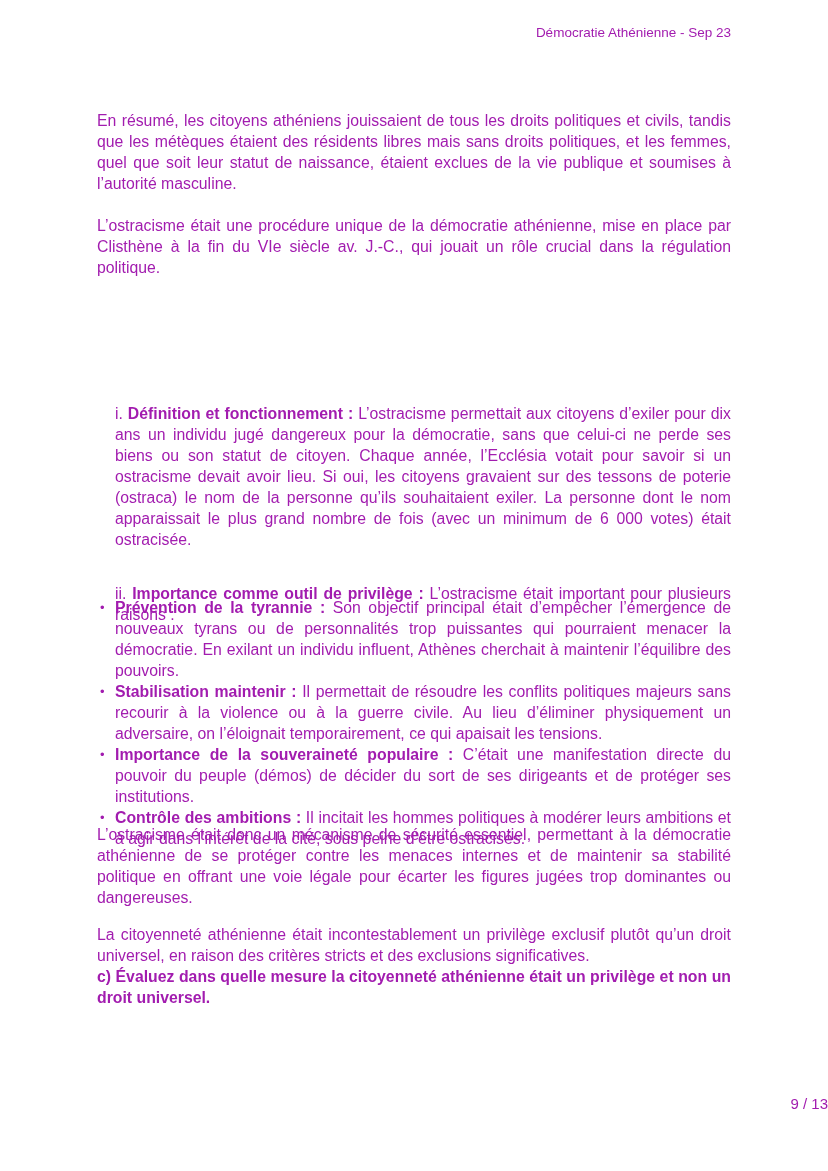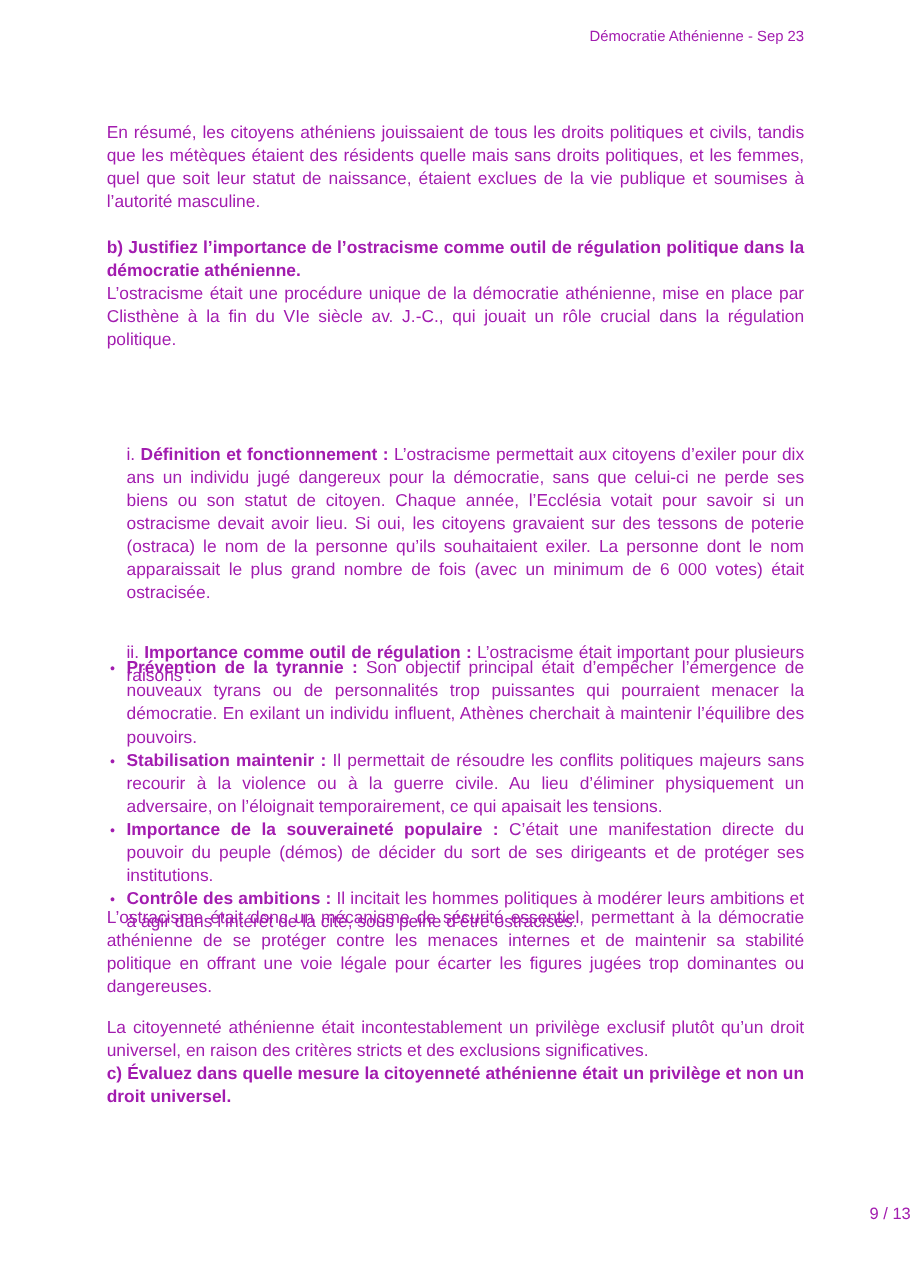--- a/index.html
+++ b/index.html
@@ -64,30 +64,29 @@
 </style>
 </head>
 <body>
 
 <div class="page">
 
   <div class="header">
     <span>Démocratie Athénienne - Sep 23</span>
   </div>
 
-  <p class="abs para blk-summary">En résumé, les citoyens athéniens jouissaient de tous les droits politiques et civils, tandis que les métèques étaient des résidents quelle mais sans droits politiques, et les femmes, quel que soit leur statut de naissance, étaient exclues de la vie publique et soumises à l’autorité masculine.</p>
+  <p class="abs para blk-summary">En résumé, les citoyens athéniens jouissaient de tous les droits politiques et civils, tandis que les métèques étaient des résidents libres mais sans droits politiques, et les femmes, quel que soit leur statut de naissance, étaient exclues de la vie publique et soumises à l’autorité masculine.</p>
 
   <div class="abs blk-section-b">
-    <p class="para heading">b) Justifiez l’importance de l’ostracisme comme outil de régulation politique dans la démocratie athénienne.</p>
     <p class="para">L’ostracisme était une procédure unique de la démocratie athénienne, mise en place par Clisthène à la fin du VIe siècle av. J.-C., qui jouait un rôle crucial dans la régulation politique.</p>
   </div>
 
   <p class="abs para indent-item blk-item-i"><span>i. </span><span class="bold">Définition et fonctionnement : </span><span>L’ostracisme permettait aux citoyens d’exiler pour dix ans un individu jugé dangereux pour la démocratie, sans que celui-ci ne perde ses biens ou son statut de citoyen. Chaque année, l’Ecclésia votait pour savoir si un ostracisme devait avoir lieu. Si oui, les citoyens gravaient sur des tessons de poterie (ostraca) le nom de la personne qu’ils souhaitaient exiler. La personne dont le nom apparaissait le plus grand nombre de fois (avec un minimum de 6 000 votes) était ostracisée.</span></p>
 
-  <p class="abs para indent-item blk-item-ii"><span>ii. </span><span class="bold">Importance comme outil de régulation : </span><span>L’ostracisme était important pour plusieurs raisons :</span></p>
+  <p class="abs para indent-item blk-item-ii"><span>ii. </span><span class="bold">Importance comme outil de privilège : </span><span>L’ostracisme était important pour plusieurs raisons :</span></p>
 
   <ul class="abs bullets blk-bullets">
     <li class="bullet-item">
       <span class="bullet-marker">•</span><span class="bold">Prévention de la tyrannie : </span><span>Son objectif principal était d’empêcher l’émergence de nouveaux tyrans ou de personnalités trop puissantes qui pourraient menacer la démocratie. En exilant un individu influent, Athènes cherchait à maintenir l’équilibre des pouvoirs.</span>
     </li>
     <li class="bullet-item">
       <span class="bullet-marker">•</span><span class="bold">Stabilisation maintenir : </span><span>Il permettait de résoudre les conflits politiques majeurs sans recourir à la violence ou à la guerre civile. Au lieu d’éliminer physiquement un adversaire, on l’éloignait temporairement, ce qui apaisait les tensions.</span>
     </li>
     <li class="bullet-item">
       <span class="bullet-marker">•</span><span class="bold">Importance de la souveraineté populaire : </span><span>C’était une manifestation directe du pouvoir du peuple (démos) de décider du sort de ses dirigeants et de protéger ses institutions.</span>

